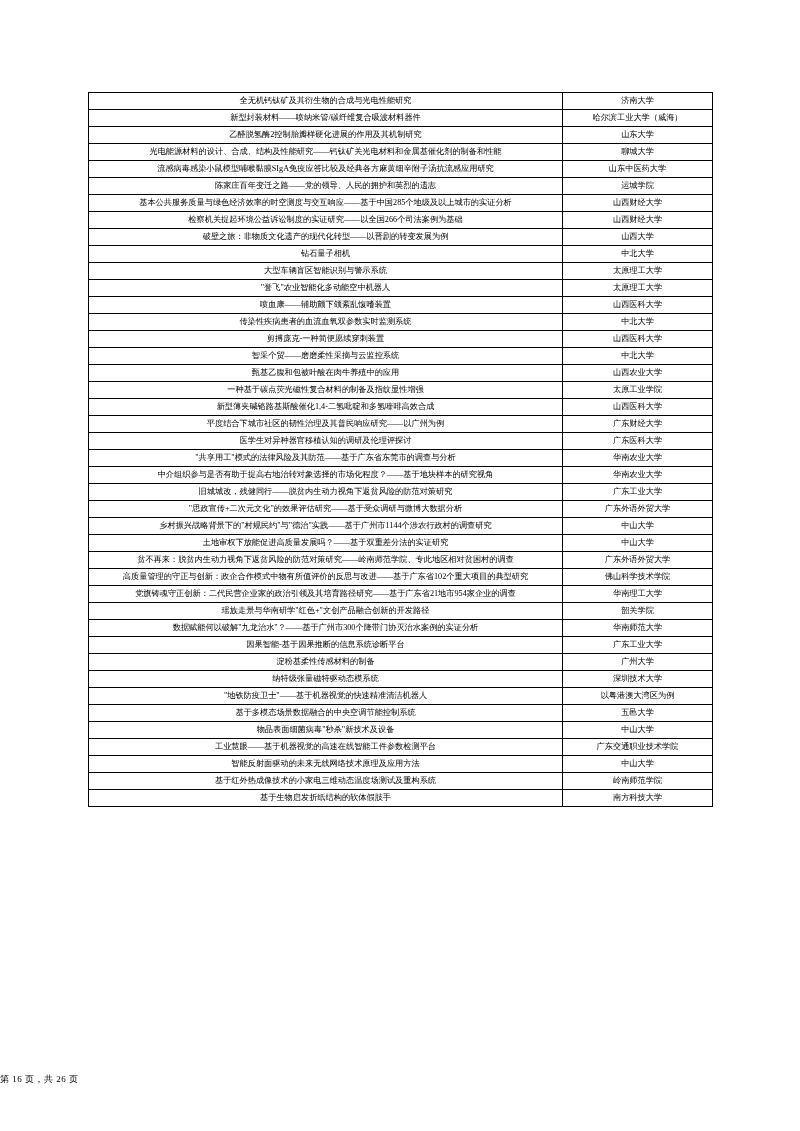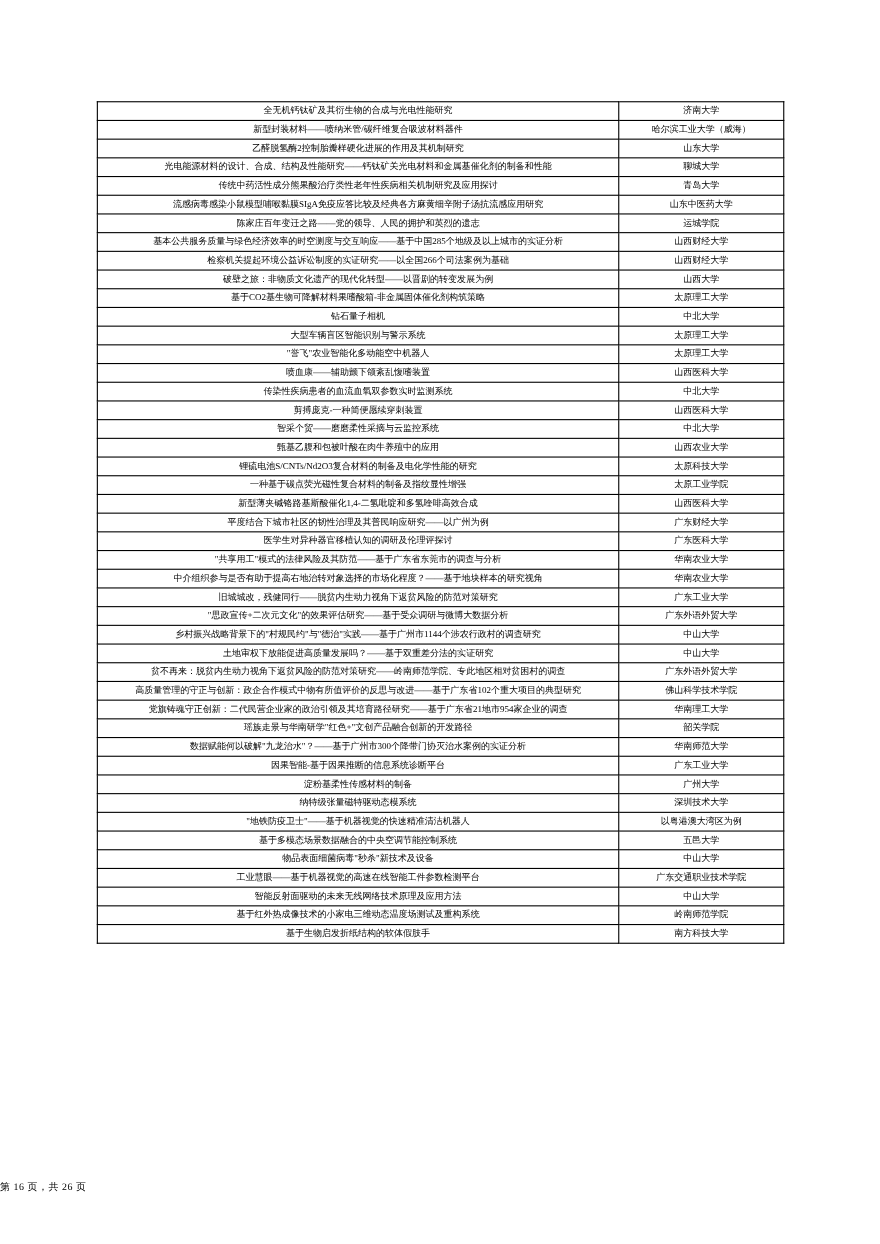--- a/index.html
+++ b/index.html
@@ -80,48 +80,40 @@
           </tr>
           <tr>
             <td class="col-title">乙醛脱氢酶2控制胎瓣样硬化进展的作用及其机制研究</td>
             <td class="col-org">山东大学</td>
           </tr>
           <tr>
             <td class="col-title">光电能源材料的设计、合成、结构及性能研究——钙钛矿关光电材料和金属基催化剂的制备和性能</td>
             <td class="col-org">聊城大学</td>
           </tr>
           <tr>
-            <td class="col-title">传统中药活性成分熊果酸治疗类性老年性疾病相关机制研究及应用探讨</td>
-            <td class="col-org">青岛大学</td>
-          </tr>
-          <tr>
             <td class="col-title">流感病毒感染小鼠模型哺喉黏膜SIgA免疫应答比较及经典各方麻黄细辛附子汤抗流感应用研究</td>
             <td class="col-org">山东中医药大学</td>
           </tr>
           <tr>
             <td class="col-title">陈家庄百年变迁之路——党的领导、人民的拥护和英烈的遗志</td>
             <td class="col-org">运城学院</td>
           </tr>
           <tr>
             <td class="col-title">基本公共服务质量与绿色经济效率的时空测度与交互响应——基于中国285个地级及以上城市的实证分析</td>
             <td class="col-org">山西财经大学</td>
           </tr>
           <tr>
             <td class="col-title">检察机关提起环境公益诉讼制度的实证研究——以全国266个司法案例为基础</td>
             <td class="col-org">山西财经大学</td>
           </tr>
           <tr>
             <td class="col-title">破壁之旅：非物质文化遗产的现代化转型——以晋剧的转变发展为例</td>
             <td class="col-org">山西大学</td>
           </tr>
           <tr>
-            <td class="col-title">基于CO2基生物可降解材料果嗜酸箱-非金属固体催化剂构筑策略</td>
-            <td class="col-org">太原理工大学</td>
-          </tr>
-          <tr>
             <td class="col-title">钻石量子相机</td>
             <td class="col-org">中北大学</td>
           </tr>
           <tr>
             <td class="col-title">大型车辆盲区智能识别与警示系统</td>
             <td class="col-org">太原理工大学</td>
           </tr>
           <tr>
             <td class="col-title">"誉飞"农业智能化多动能空中机器人</td>
             <td class="col-org">太原理工大学</td>
@@ -138,24 +130,20 @@
             <td class="col-title">剪搏庞克-一种简便愿续穿刺装置</td>
             <td class="col-org">山西医科大学</td>
           </tr>
           <tr>
             <td class="col-title">智采个贸——磨磨柔性采摘与云监控系统</td>
             <td class="col-org">中北大学</td>
           </tr>
           <tr>
             <td class="col-title">甄基乙腹和包被叶酸在肉牛养殖中的应用</td>
             <td class="col-org">山西农业大学</td>
-          </tr>
-          <tr>
-            <td class="col-title">锂硫电池S/CNTs/Nd2O3复合材料的制备及电化学性能的研究</td>
-            <td class="col-org">太原科技大学</td>
           </tr>
           <tr>
             <td class="col-title">一种基于碳点荧光磁性复合材料的制备及指纹显性增强</td>
             <td class="col-org">太原工业学院</td>
           </tr>
           <tr>
             <td class="col-title">新型薄夹碱铬路基斯酸催化1,4-二氢吡啶和多氢喹啡高效合成</td>
             <td class="col-org">山西医科大学</td>
           </tr>
           <tr>

